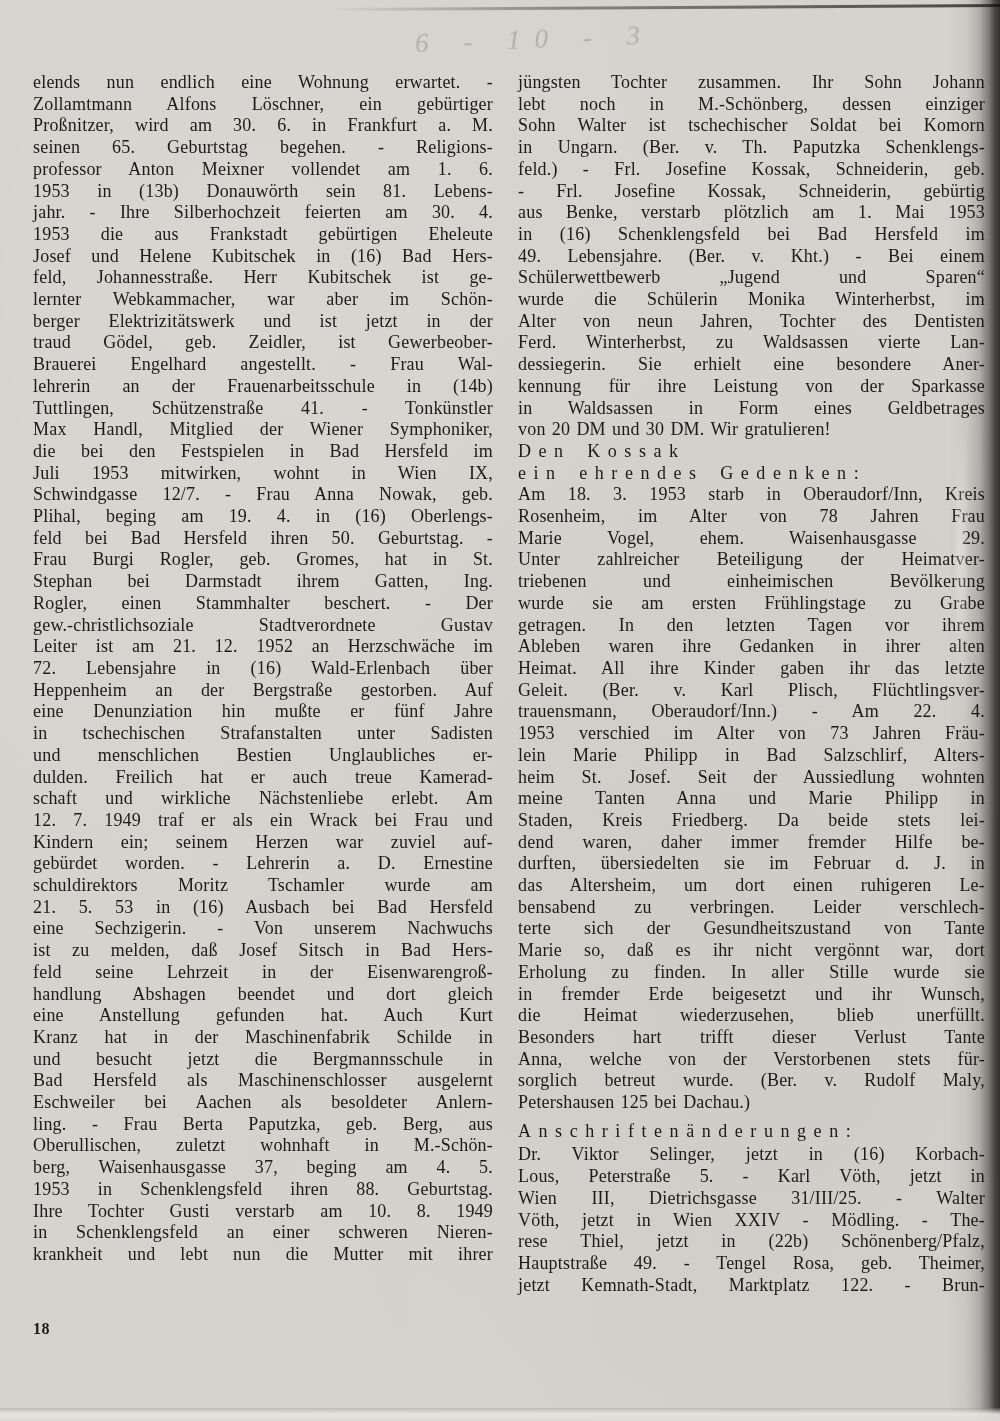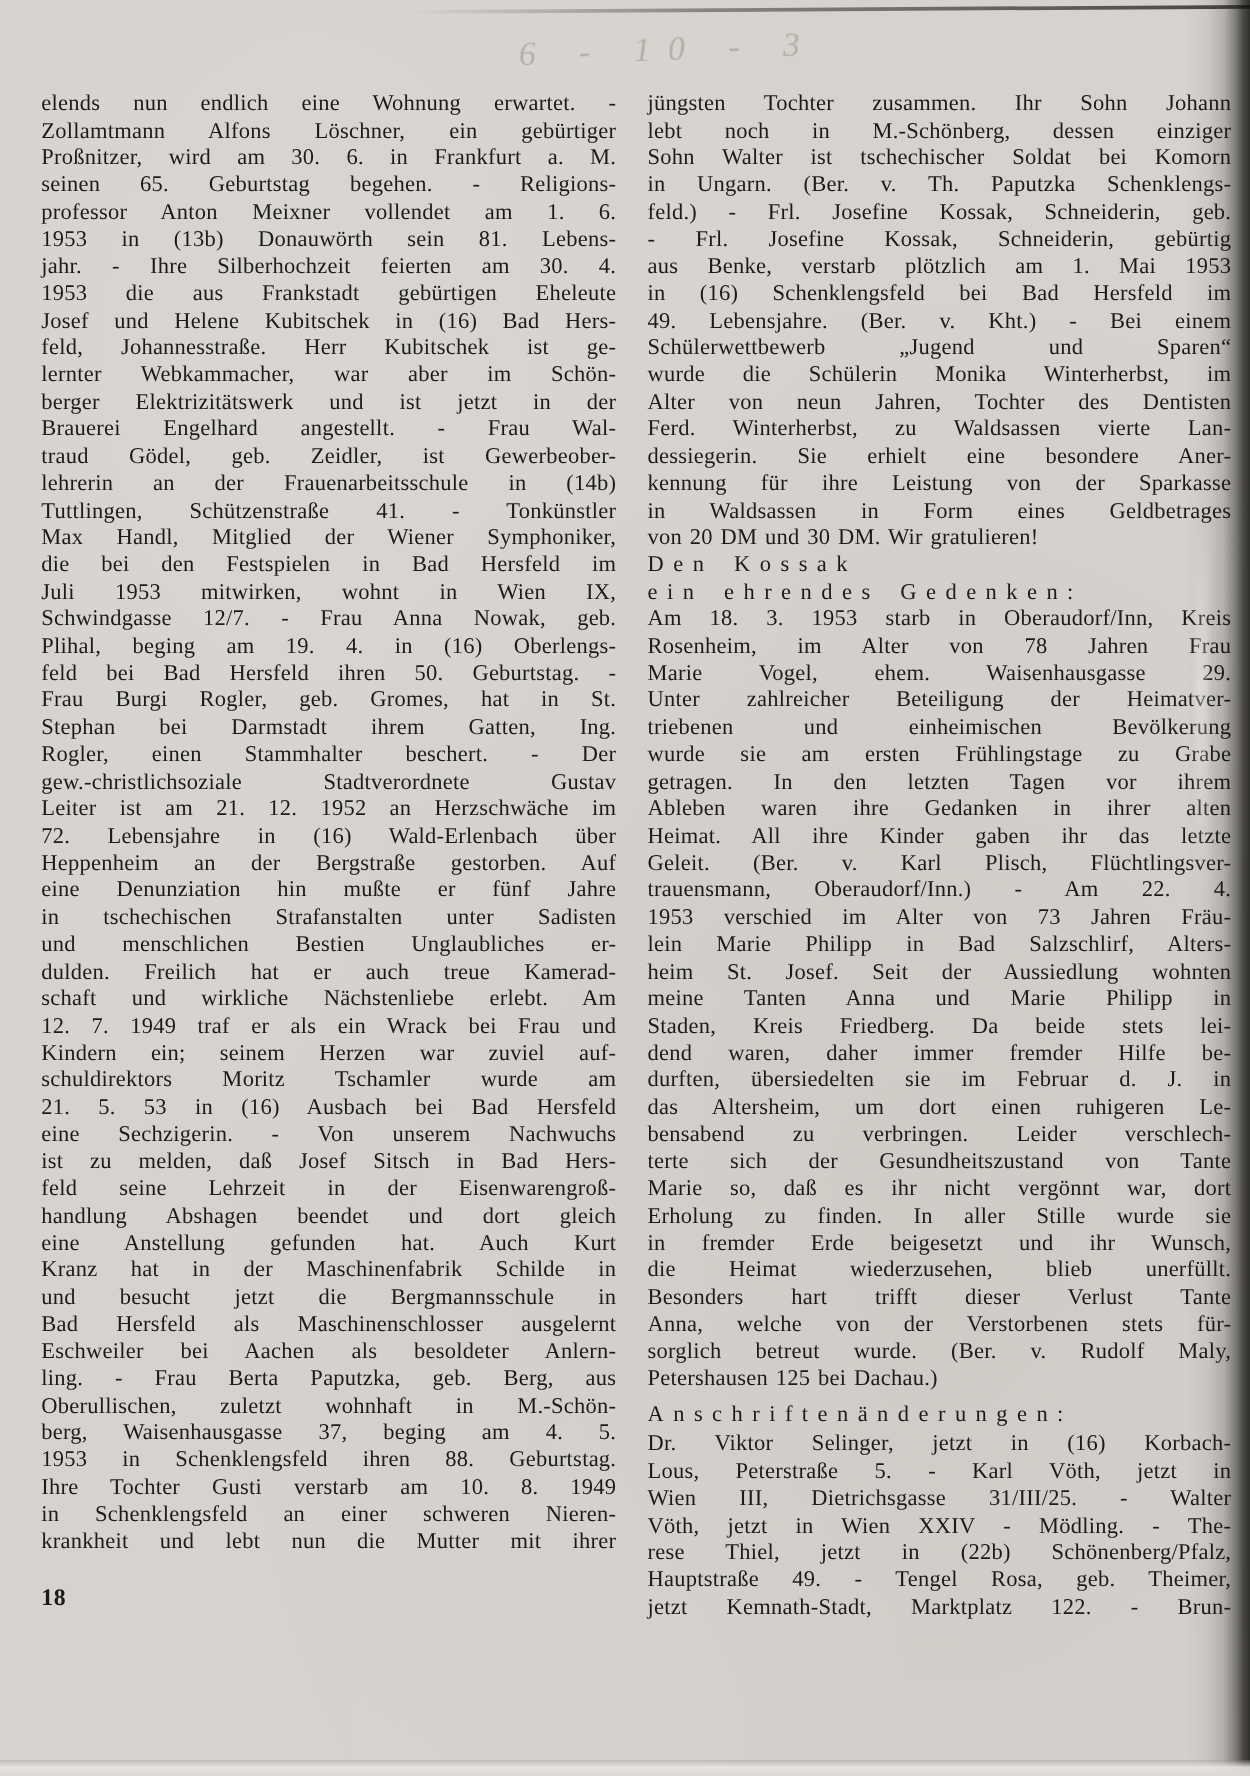--- a/index.html
+++ b/index.html
@@ -31,22 +31,22 @@
   .line.heading{
     text-align:left;text-align-last:left;
     letter-spacing:0.42em;
     word-spacing:0.25em;
     white-space:normal;
   }
   .block{margin:0;}
   .col-right .block-3{padding-top:7px;}
   .col-right .block-4{padding-top:2px;padding-bottom:3px;}
   .page-number{
-    position:absolute;left:33px;top:1268px;
-    font-size:19px;font-weight:bold;color:#1b1b1b;
+    position:absolute;left:33px;top:1320px;
+    font-size:16px;font-weight:bold;color:#1b1b1b;
     letter-spacing:0.5px;
   }
   .handwritten-mark{
     position:absolute;left:415px;top:24px;
     font-size:27px;color:#6a675f;
     opacity:0.33;
     letter-spacing:14px;
     transform:rotate(-2deg);
     filter:blur(0.6px);
     font-style:italic;
@@ -95,22 +95,22 @@
         <div class="line">Proßnitzer, wird am 30. 6. in Frankfurt a. M.</div>
         <div class="line">seinen 65. Geburtstag begehen. - Religions-</div>
         <div class="line">professor Anton Meixner vollendet am 1. 6.</div>
         <div class="line">1953 in (13b) Donauwörth sein 81. Lebens-</div>
         <div class="line">jahr. - Ihre Silberhochzeit feierten am 30. 4.</div>
         <div class="line">1953 die aus Frankstadt gebürtigen Eheleute</div>
         <div class="line">Josef und Helene Kubitschek in (16) Bad Hers-</div>
         <div class="line">feld, Johannesstraße. Herr Kubitschek ist ge-</div>
         <div class="line">lernter Webkammacher, war aber im Schön-</div>
         <div class="line">berger Elektrizitätswerk und ist jetzt in der</div>
+        <div class="line">traud Gödel, geb. Zeidler, ist Gewerbeober-</div>
         <div class="line">Brauerei Engelhard angestellt. - Frau Wal-</div>
-        <div class="line">traud Gödel, geb. Zeidler, ist Gewerbeober-</div>
         <div class="line">lehrerin an der Frauenarbeitsschule in (14b)</div>
         <div class="line">Tuttlingen, Schützenstraße 41. - Tonkünstler</div>
         <div class="line">Max Handl, Mitglied der Wiener Symphoniker,</div>
         <div class="line">die bei den Festspielen in Bad Hersfeld im</div>
         <div class="line">Juli 1953 mitwirken, wohnt in Wien IX,</div>
         <div class="line">Schwindgasse 12/7. - Frau Anna Nowak, geb.</div>
         <div class="line">Plihal, beging am 19. 4. in (16) Oberlengs-</div>
         <div class="line">feld bei Bad Hersfeld ihren 50. Geburtstag. -</div>
         <div class="line">Frau Burgi Rogler, geb. Gromes, hat in St.</div>
         <div class="line">Stephan bei Darmstadt ihrem Gatten, Ing.</div>
@@ -119,20 +119,21 @@
         <div class="line">Leiter ist am 21. 12. 1952 an Herzschwäche im</div>
         <div class="line">72. Lebensjahre in (16) Wald-Erlenbach über</div>
         <div class="line">Heppenheim an der Bergstraße gestorben. Auf</div>
         <div class="line">eine Denunziation hin mußte er fünf Jahre</div>
         <div class="line">in tschechischen Strafanstalten unter Sadisten</div>
         <div class="line">und menschlichen Bestien Unglaubliches er-</div>
         <div class="line">dulden. Freilich hat er auch treue Kamerad-</div>
         <div class="line">schaft und wirkliche Nächstenliebe erlebt. Am</div>
         <div class="line">12. 7. 1949 traf er als ein Wrack bei Frau und</div>
         <div class="line">Kindern ein; seinem Herzen war zuviel auf-</div>
+        <div class="line">gebürdet worden. - Lehrerin a. D. Ernestine</div>
         <div class="line">schuldirektors Moritz Tschamler wurde am</div>
         <div class="line">21. 5. 53 in (16) Ausbach bei Bad Hersfeld</div>
         <div class="line">eine Sechzigerin. - Von unserem Nachwuchs</div>
         <div class="line">ist zu melden, daß Josef Sitsch in Bad Hers-</div>
         <div class="line">feld seine Lehrzeit in der Eisenwarengroß-</div>
         <div class="line">handlung Abshagen beendet und dort gleich</div>
         <div class="line">eine Anstellung gefunden hat. Auch Kurt</div>
         <div class="line">Kranz hat in der Maschinenfabrik Schilde in</div>
         <div class="line">und besucht jetzt die Bergmannsschule in</div>
         <div class="line">Bad Hersfeld als Maschinenschlosser ausgelernt</div>

